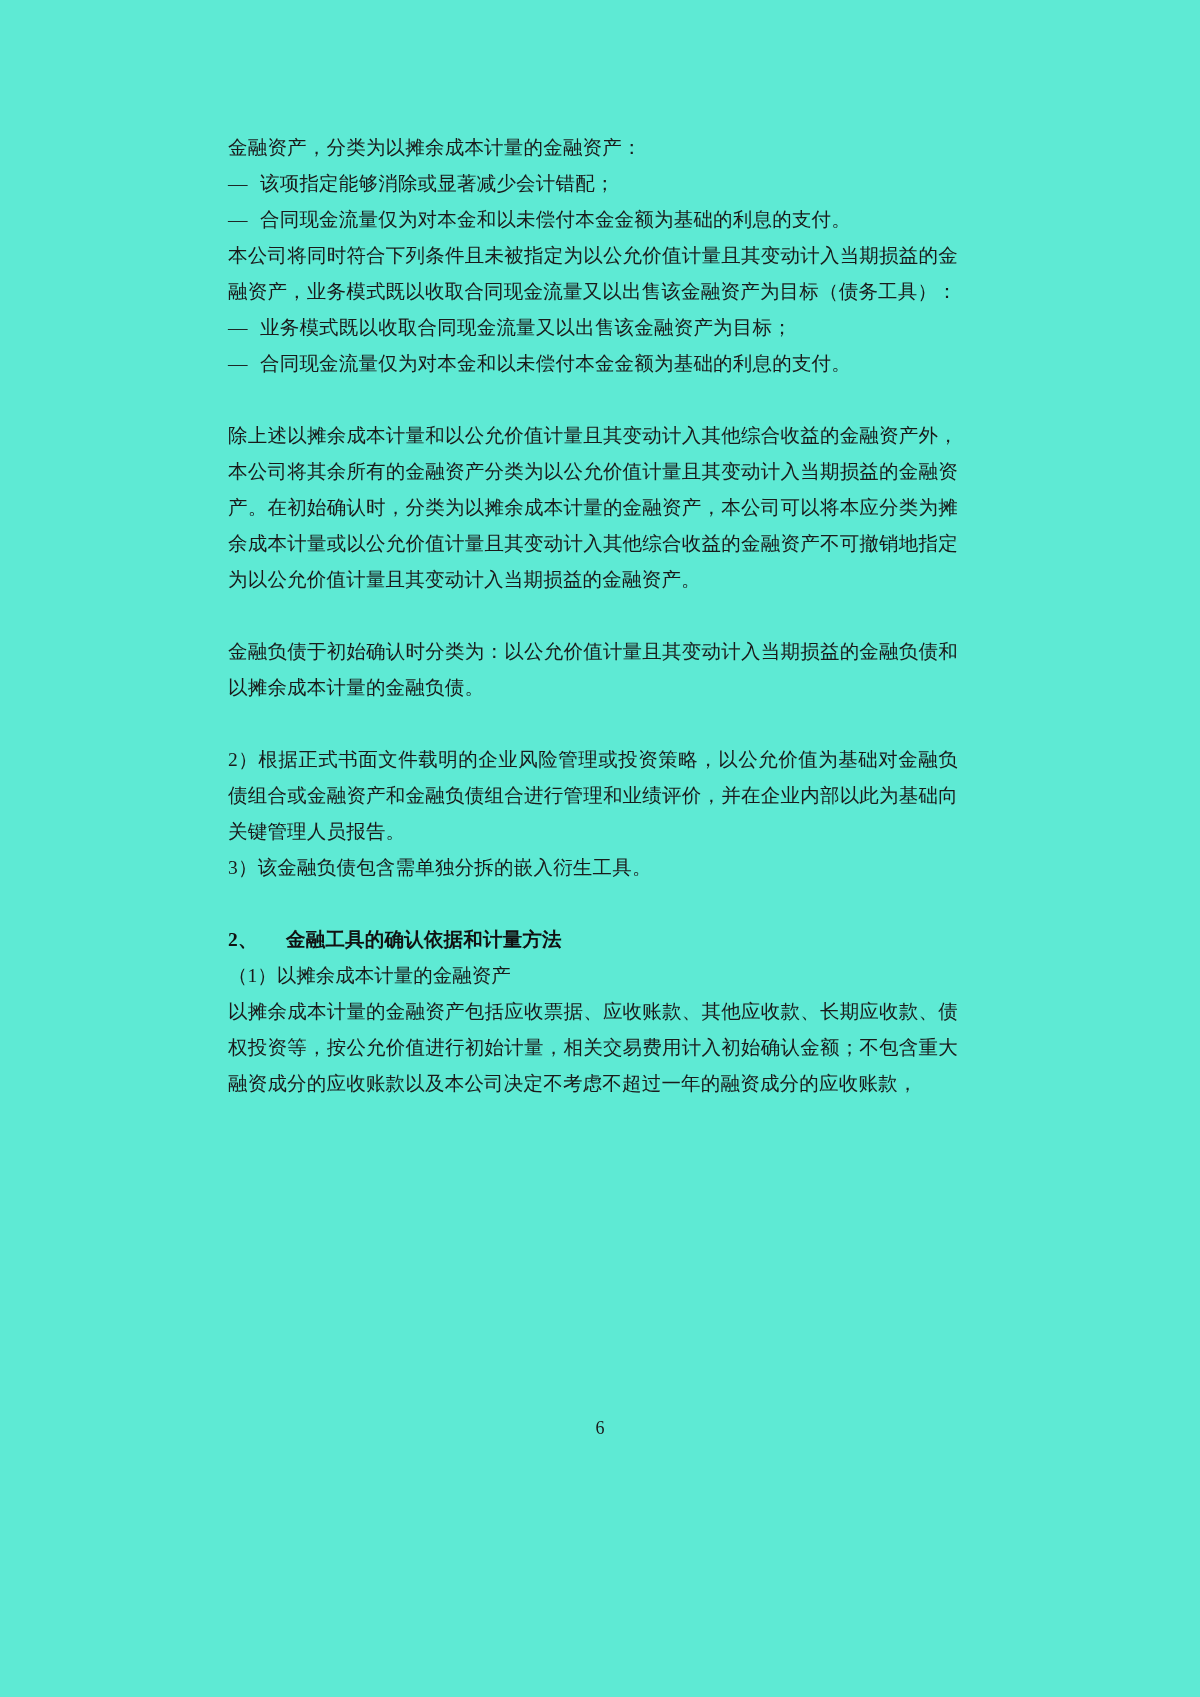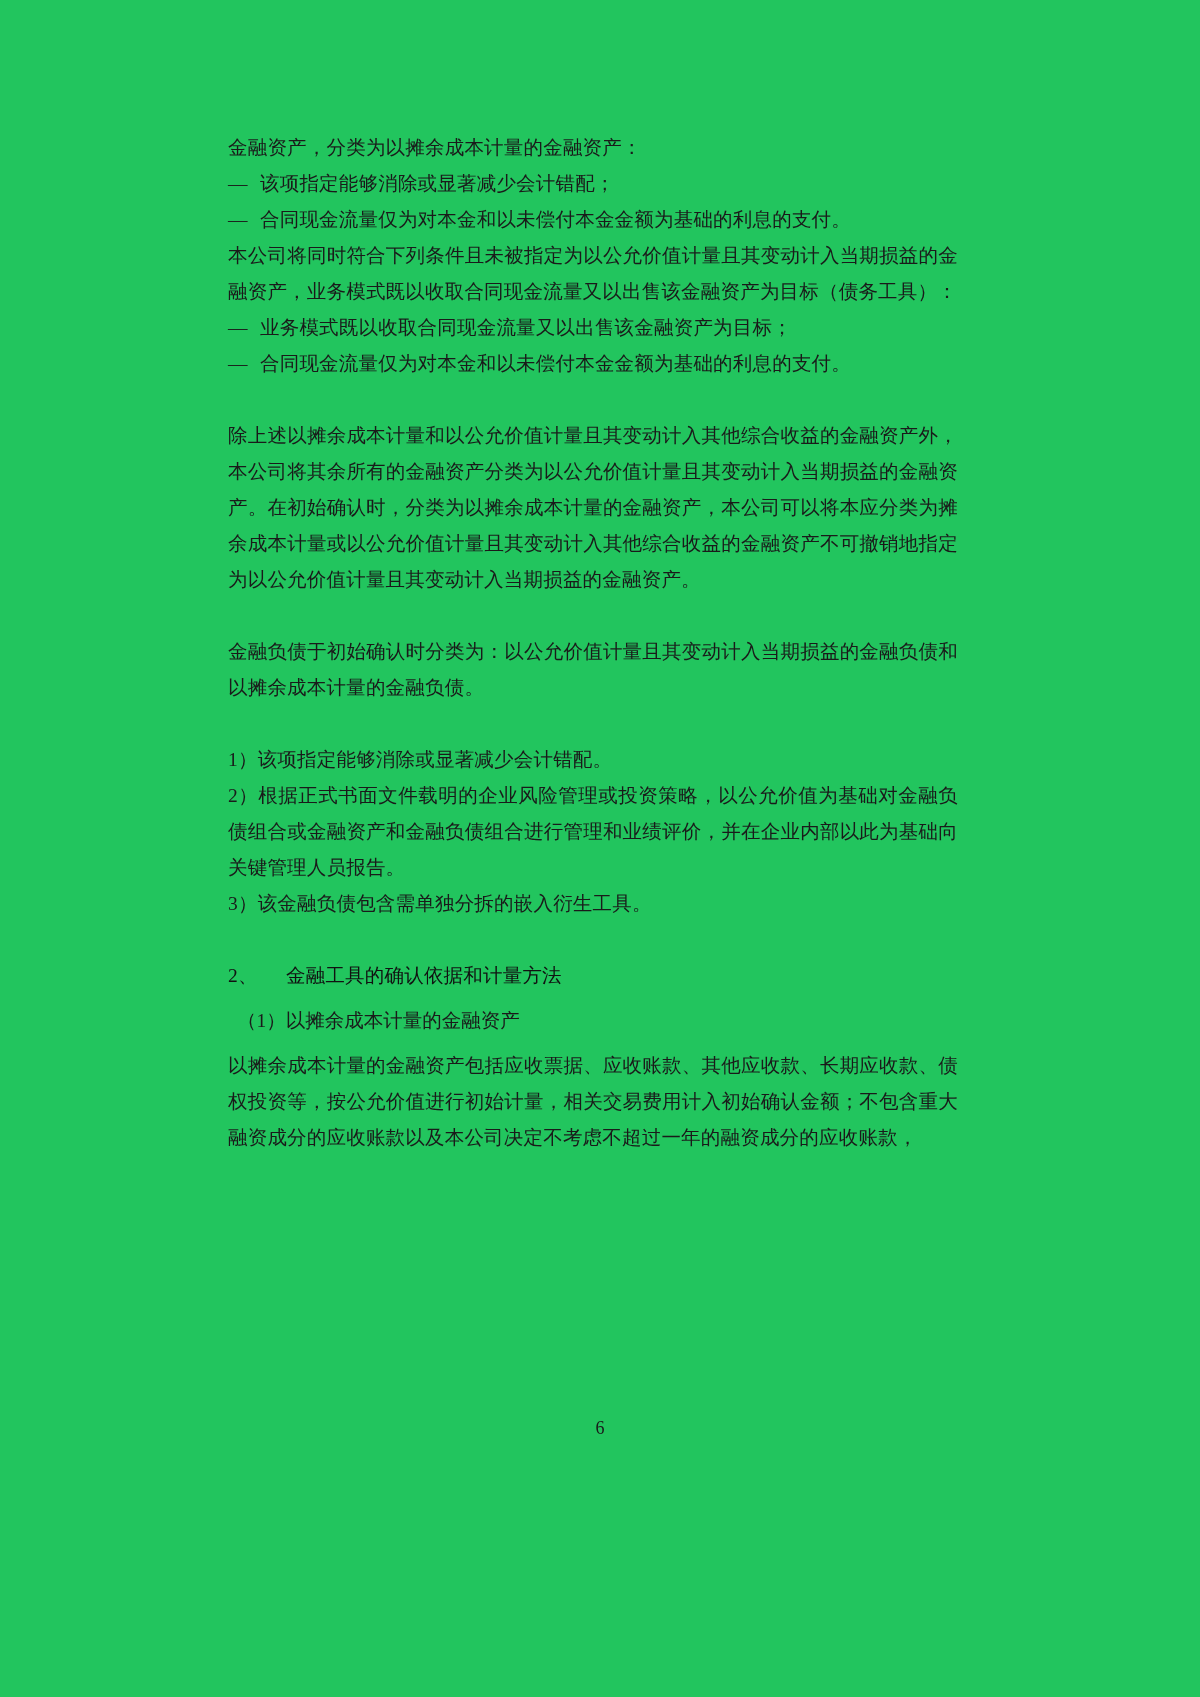--- a/index.html
+++ b/index.html
@@ -5,21 +5,21 @@
   html, body {
     margin: 0;
     padding: 0;
     background: #ffffff;
   }
   .page {
     position: relative;
     width: 1200px;
     height: 1697px;
     margin: 0 auto;
-    background: #22c55e;
+    background: #5eead4;
     box-sizing: border-box;
     overflow: hidden;
   }
   .content {
     position: absolute;
     left: 228px;
     top: 130px;
     width: 730px;
   }
   .para {
@@ -42,35 +42,35 @@
     left: 0;
     top: 0;
   }
   .gap {
     height: 36px;
   }
   .heading {
     font-family: "Liberation Serif", "DejaVu Serif", serif;
     font-size: 19.5px;
     line-height: 36px;
-    font-weight: normal;
+    font-weight: bold;
     color: #111111;
     margin: 0;
     letter-spacing: 0.2px;
   }
   .heading .num {
     display: inline-block;
     width: 58px;
   }
   .subheading {
     font-family: "Liberation Serif", "DejaVu Serif", serif;
     font-size: 19.5px;
     line-height: 36px;
     color: #1a1a1a;
-    margin: 9px;
+    margin: 0;
   }
   .page-number {
     position: absolute;
     left: 0;
     right: 0;
     top: 1418px;
     text-align: center;
     font-family: "Liberation Serif", "DejaVu Serif", serif;
     font-size: 18px;
     color: #1a1a1a;
@@ -107,21 +107,20 @@
 
     <p class="para">除上述以摊余成本计量和以公允价值计量且其变动计入其他综合收益的金融资产外，本公司将其余所有的金融资产分类为以公允价值计量且其变动计入当期损益的金融资产。在初始确认时，分类为以摊余成本计量的金融资产，本公司可以将本应分类为摊余成本计量或以公允价值计量且其变动计入其他综合收益的金融资产不可撤销地指定为以公允价值计量且其变动计入当期损益的金融资产。</p>
 
     <div class="gap"></div>
 
     <p class="para">金融负债于初始确认时分类为：以公允价值计量且其变动计入当期损益的金融负债和以摊余成本计量的金融负债。</p>
 
     <div class="gap"></div>
 
 
-    <p class="para">1）该项指定能够消除或显著减少会计错配。</p>
     <p class="para">2）根据正式书面文件载明的企业风险管理或投资策略，以公允价值为基础对金融负债组合或金融资产和金融负债组合进行管理和业绩评价，并在企业内部以此为基础向关键管理人员报告。</p>
     <p class="para">3）该金融负债包含需单独分拆的嵌入衍生工具。</p>
 
     <div class="gap"></div>
 
     <p class="heading">
       <span class="num">2、</span><span>金融工具的确认依据和计量方法</span>
     </p>
 
     <p class="subheading">（1）以摊余成本计量的金融资产</p>

